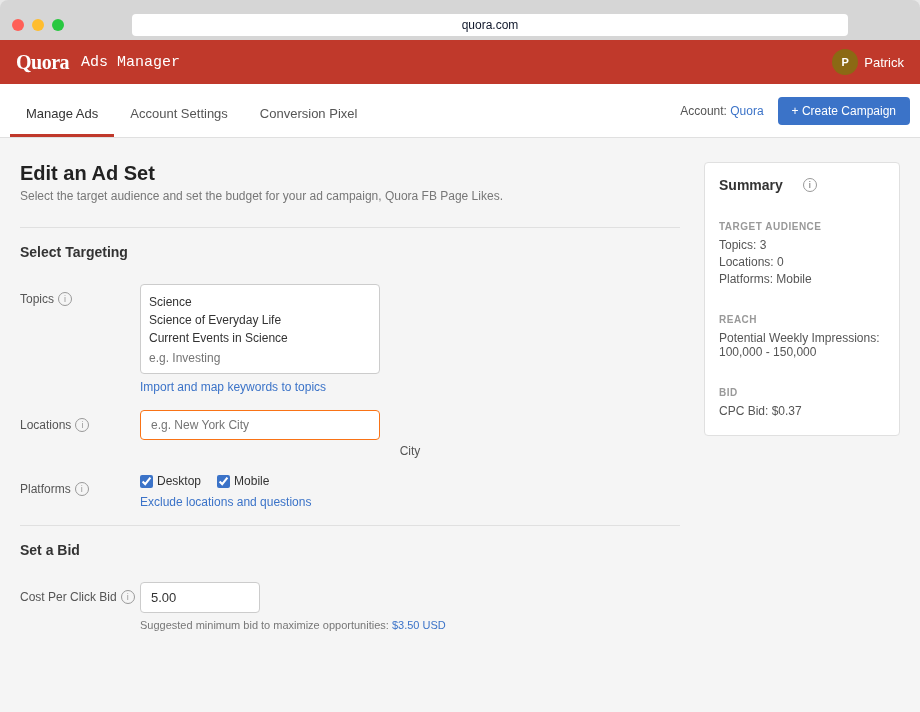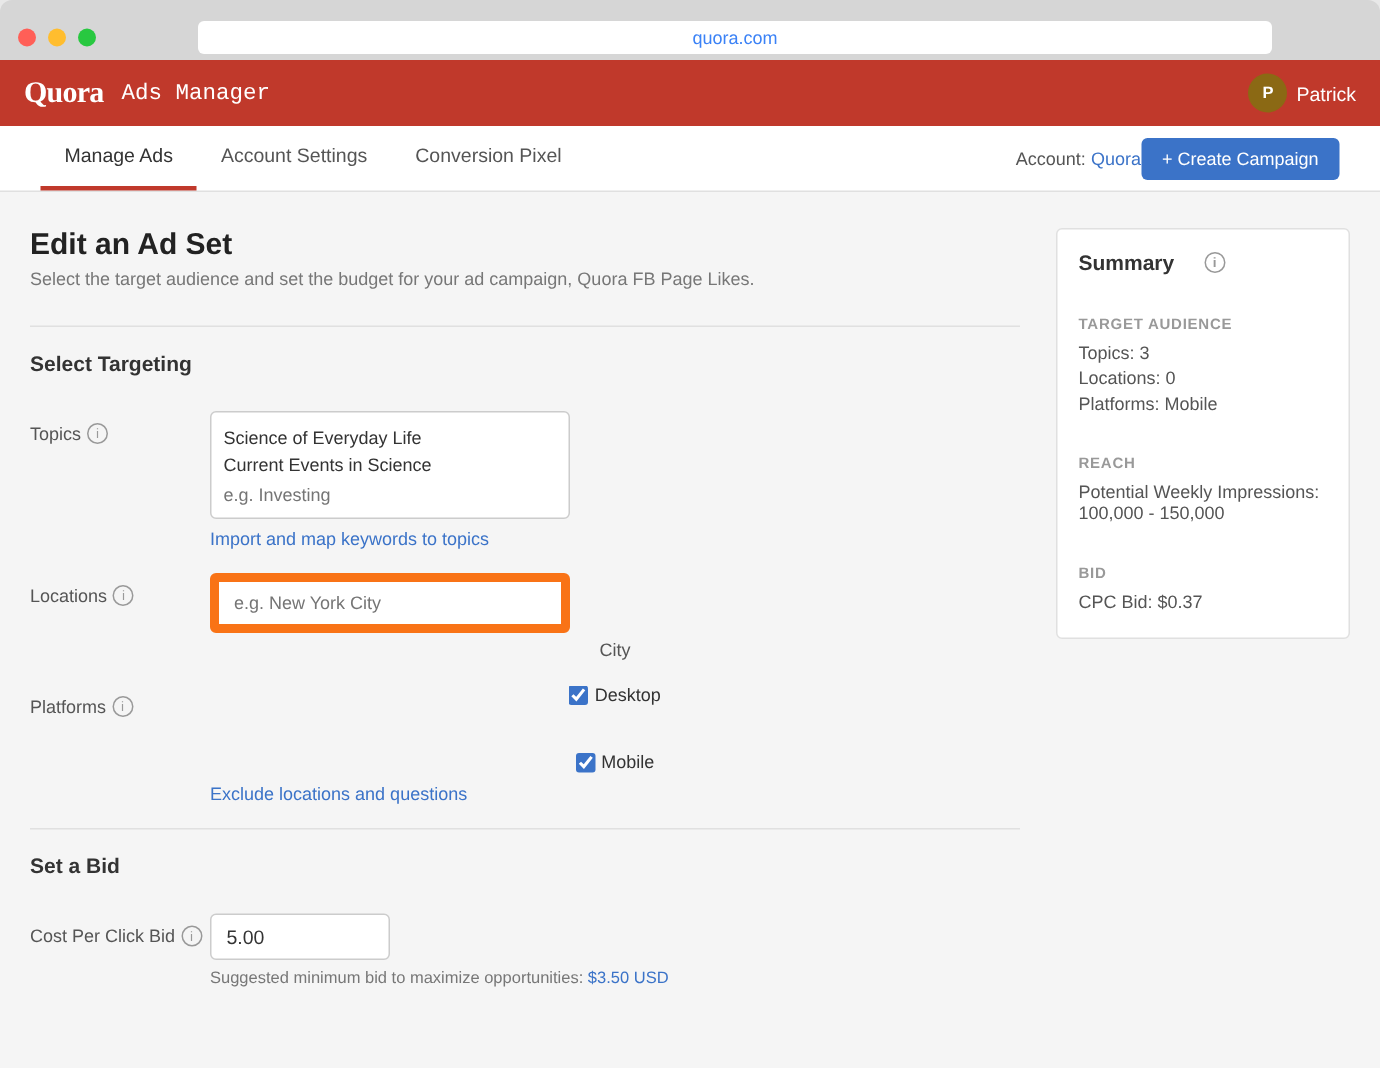--- a/index.html
+++ b/index.html
@@ -31,21 +31,21 @@
     .dot-red { background: #ff5f57; }
     .dot-yellow { background: #ffbd2e; }
     .dot-green { background: #28c840; }
     .browser-url {
       flex: 1;
       text-align: center;
       background: white;
       border-radius: 4px;
       padding: 3px 10px;
       font-size: 12px;
-      color: #3b82f6;
+      color: #0f172a;
       margin: 0 60px;
       height: 22px;
       line-height: 16px;
     }
 
     
     .app-window {
       background: white;
       height: 672px;
       display: flex;
@@ -98,22 +98,22 @@
       font-size: 11px;
       font-weight: bold;
     }
 
     
     .tab-bar {
       background: white;
       border-bottom: 1px solid #e0e0e0;
       display: flex;
       align-items: center;
-      padding: 0 27px;
-      height: 44px;
+      padding: 0 10px;
+      height: 54px;
       justify-content: space-between;
     }
     .tabs {
       display: flex;
       height: 100%;
       align-items: flex-end;
       gap: 0;
     }
     .tab {
       padding: 10px 16px;
@@ -126,21 +126,21 @@
       align-items: center;
     }
     .tab.active {
       color: #333;
       border-bottom: 3px solid #c0392b;
       font-weight: 500;
     }
     .tab-actions {
       display: flex;
       align-items: center;
-      gap: 0;
+      gap: 14px;
       justify-content: center;
     }
     .account-label {
       font-size: 12px;
       color: #555;
     }
     .account-name {
       color: #3b73c8;
     }
     .create-btn {
@@ -270,34 +270,33 @@
       cursor: pointer;
       display: block;
       margin-top: 6px;
     }
 
     
     .location-input {
       width: 100%;
       max-width: 240px;
       padding: 7px 10px;
-      border: 6px solid #f97316;
+      border: 1px solid #f97316;
       border-radius: 4px;
       font-size: 12px;
       color: #3b82f6;
       background: white;
     }
 
     
     .checkbox-group {
       display: flex;
-      gap: 31px;
+      gap: 16px;
       align-items: center;
       margin-bottom: 6px;
-      flex-direction: column;
     }
     .checkbox-item {
       display: flex;
       align-items: center;
       gap: 4px;
       font-size: 12px;
       color: #333;
     }
     .checkbox-item input[type="checkbox"] {
       accent-color: #3b73c8;
@@ -434,20 +433,21 @@
         <div>
           <div class="section-title">Select Targeting</div>
 
           <div class="form-row">
             <div class="form-label">
               <span>Topics</span>
               <span class="info-icon">i</span>
             </div>
             <div class="form-control">
               <div class="topics-box">
+                <span class="topic-tag">Science</span>
                 <span class="topic-tag">Science of Everyday Life</span>
                 <span class="topic-tag">Current Events in Science</span>
                 <input class="topic-input" type="text" placeholder="e.g. Investing" style="">
               </div>
               <a class="import-link">Import and map keywords to topics</a>
             </div>
           </div>
 
           <div class="form-row">
             <div class="form-label">

